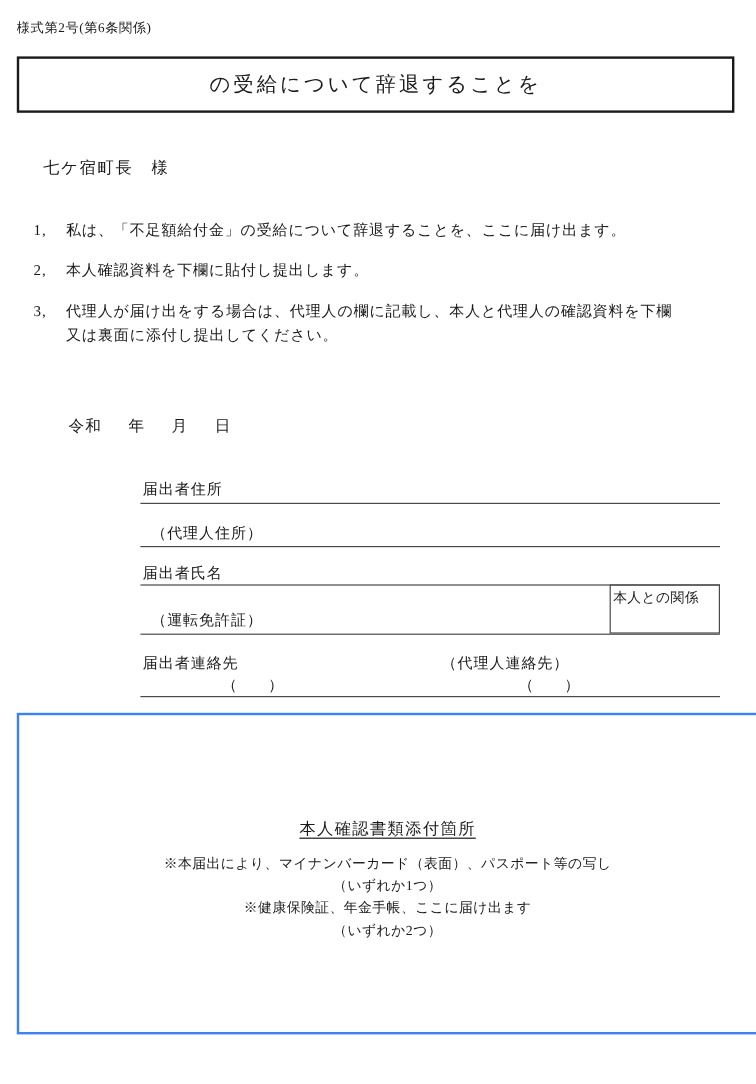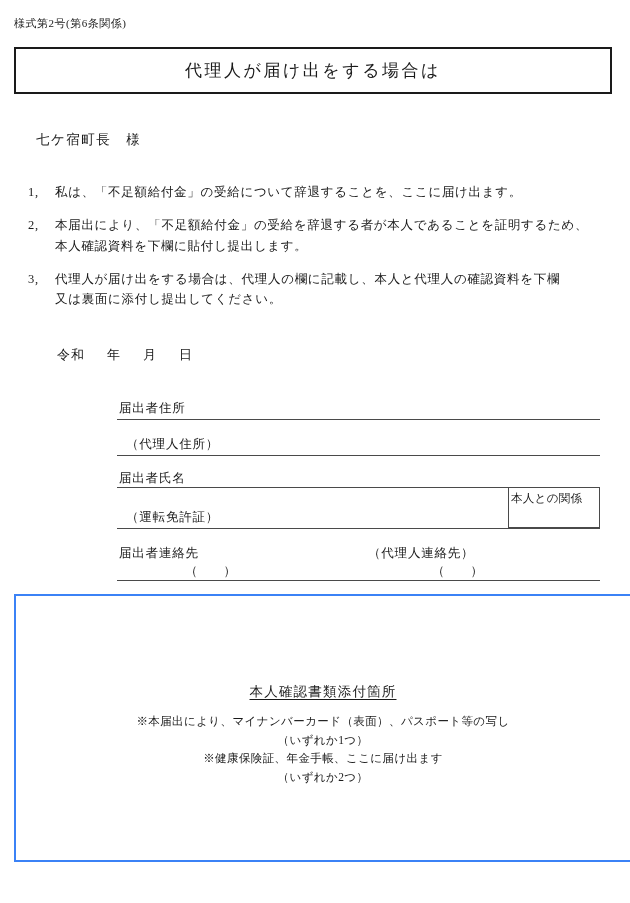--- a/index.html
+++ b/index.html
@@ -224,39 +224,38 @@
   }
 </style>
 </head>
 <body>
 
 <div class="page">
 
   <div class="form-no">様式第2号(第6条関係)</div>
 
   <div class="title-box">
-    <div class="title-text">代理人が届け出をする場合は</div>
+    <div class="title-text">の受給について辞退することを</div>
   </div>
 
   <div class="addressee">七ケ宿町長　様</div>
 
 
   <div class="clauses">
 
     <div class="clause">
       <div class="clause-num">1,</div>
       <div class="clause-body">
         <span class="clause-line">私は、「不足額給付金」の受給について辞退することを、ここに届け出ます。</span>
       </div>
     </div>
 
     <div class="clause">
       <div class="clause-num">2,</div>
       <div class="clause-body">
-        <span class="clause-line">本届出により、「不足額給付金」の受給を辞退する者が本人であることを証明するため、</span>
         <span class="clause-line indent">本人確認資料を下欄に貼付し提出します。</span>
       </div>
     </div>
 
     <div class="clause">
       <div class="clause-num">3,</div>
       <div class="clause-body">
         <span class="clause-line">代理人が届け出をする場合は、代理人の欄に記載し、本人と代理人の確認資料を下欄</span>
         <span class="clause-line indent">又は裏面に添付し提出してください。</span>
       </div>

